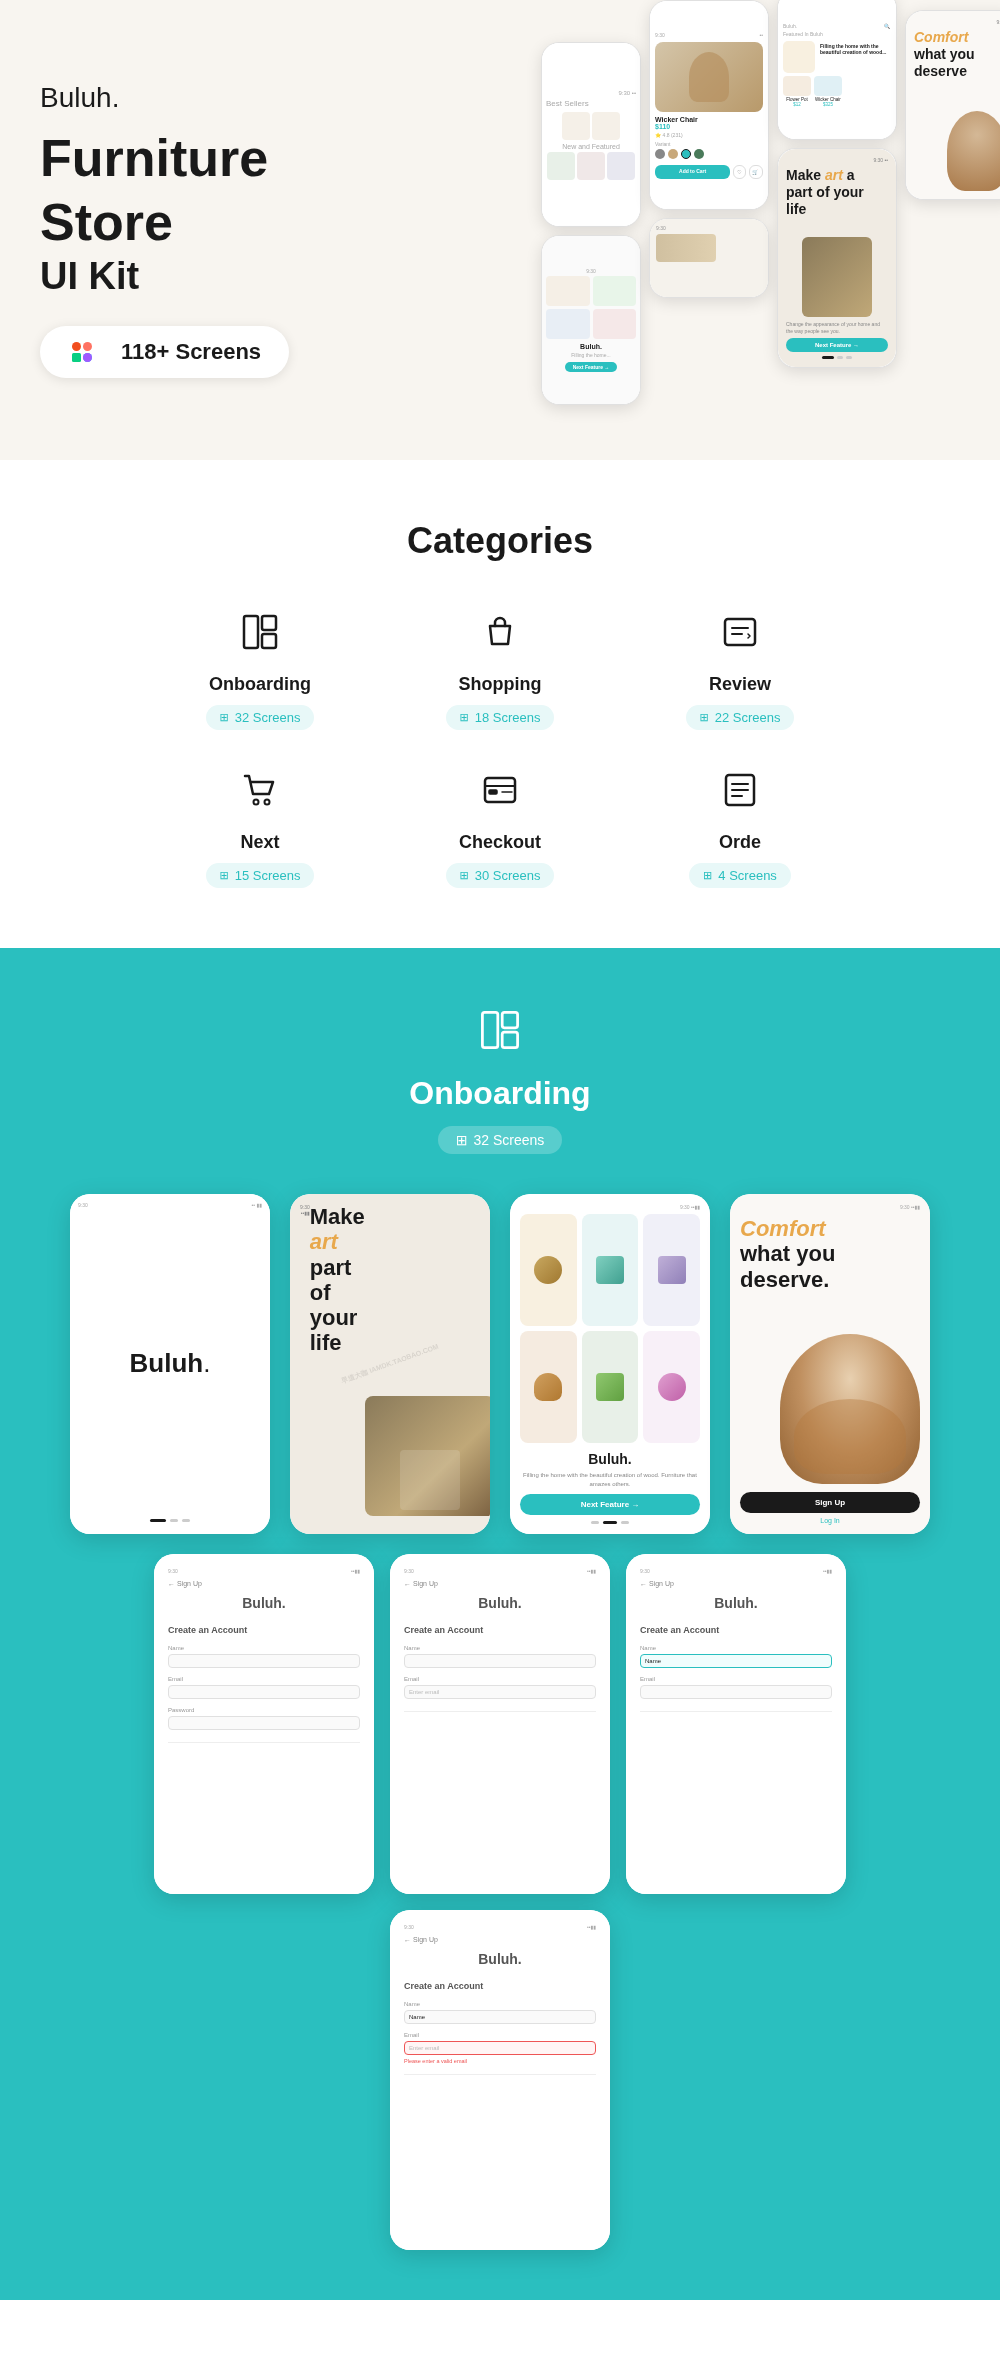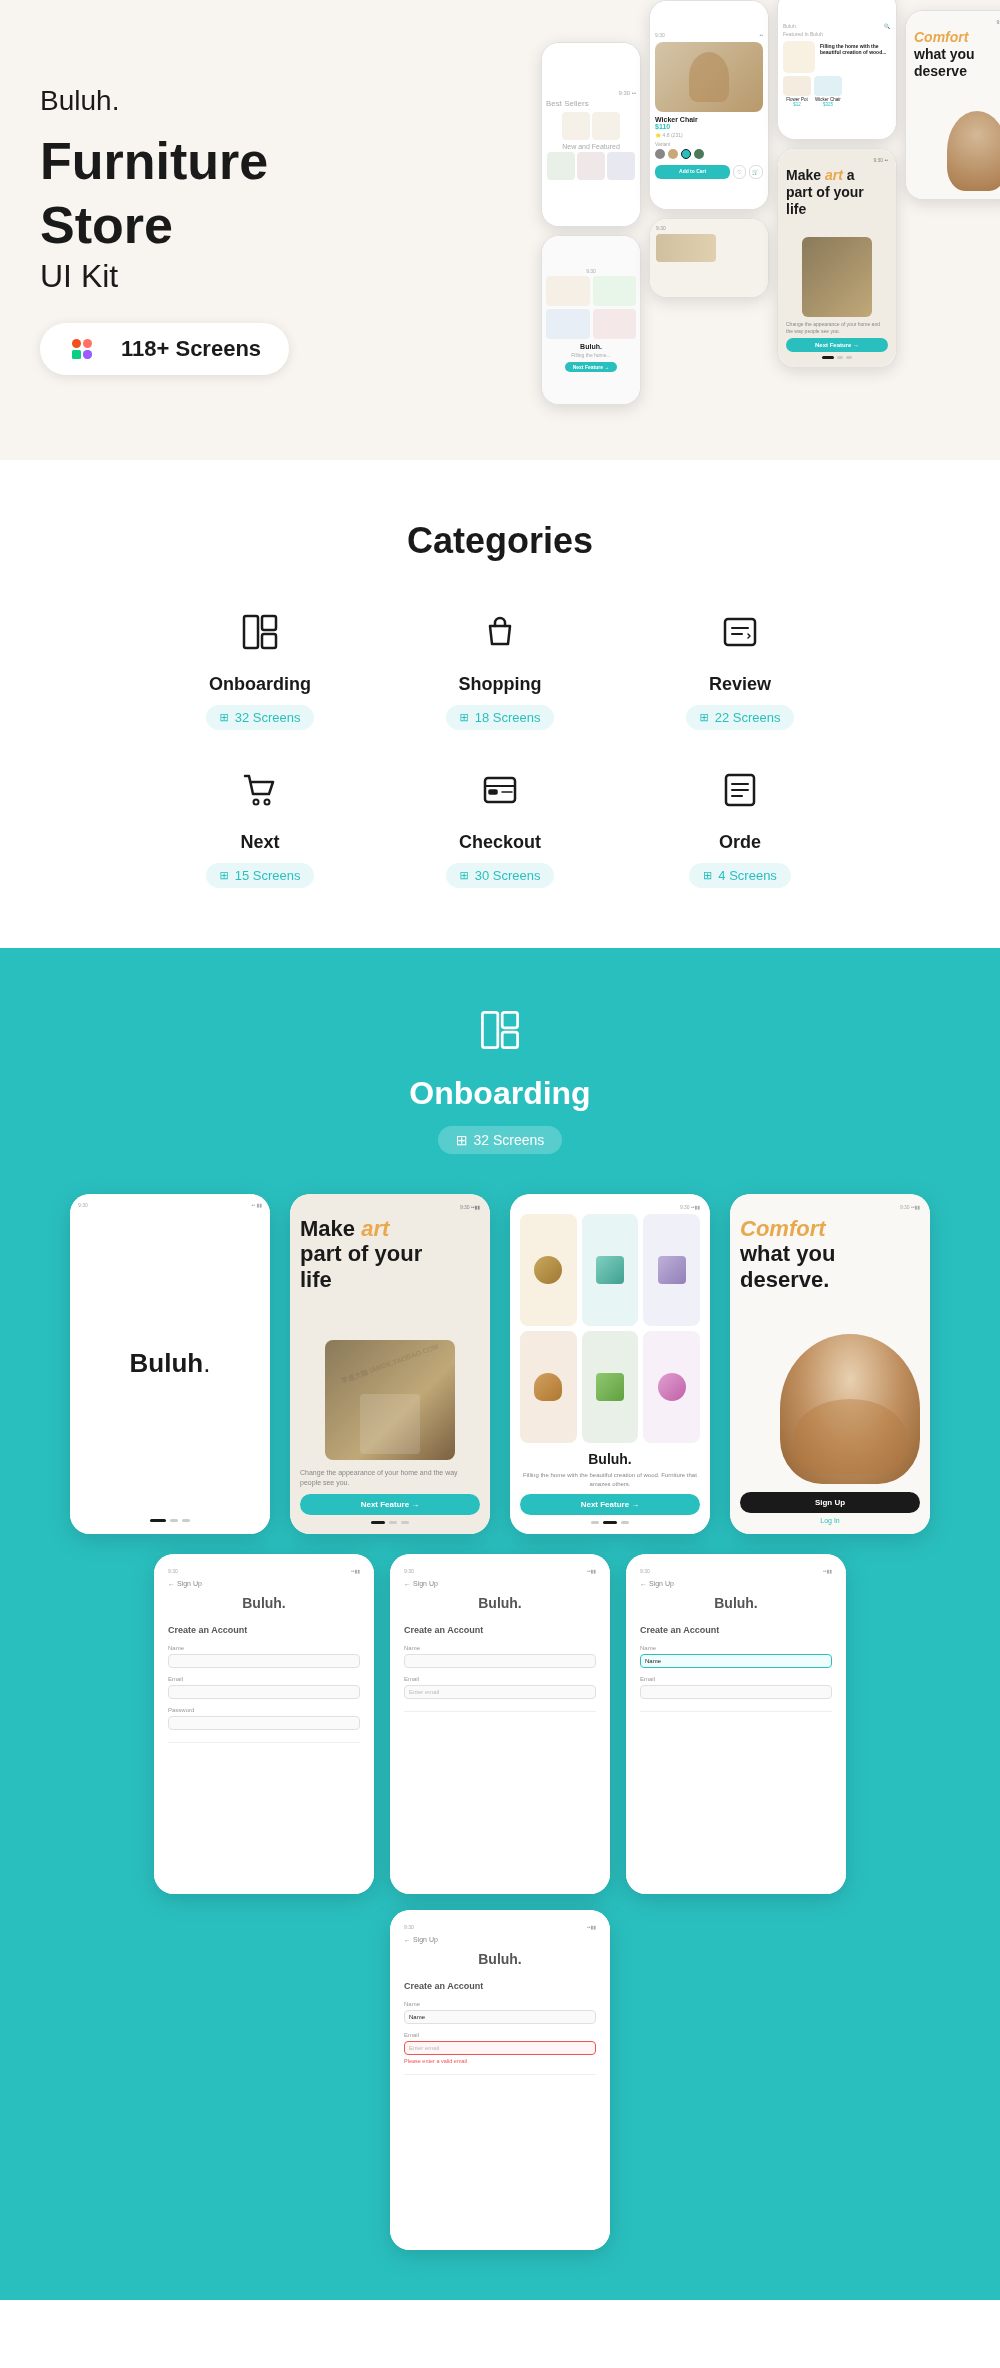--- a/index.html
+++ b/index.html
@@ -33,22 +33,22 @@
       margin-bottom: 6px;
     }
     .hero-subtitle {
       font-size: 52px;
       font-weight: 800;
       line-height: 1.1;
       color: #1a1a1a;
       margin-bottom: 4px;
     }
     .hero-sub2 {
-      font-size: 32px;
-      font-weight: 400;
+      font-size: 38px;
+      font-weight: 700;
       color: #1a1a1a;
       margin-bottom: 28px;
     }
     .hero-badge {
       display: inline-flex;
       align-items: center;
       gap: 25px;
       background: #fff;
       border-radius: 50px;
       padding: 12px 28px;
@@ -542,21 +542,21 @@
         </div>
         <div style="display:flex;justify-content:center;gap:4px;width:100%;margin-bottom:4px;">
           <div style="width:16px;height:3px;background:#1a1a1a;border-radius:2px;"></div>
           <div style="width:8px;height:3px;background:#ccc;border-radius:2px;"></div>
           <div style="width:8px;height:3px;background:#ccc;border-radius:2px;"></div>
         </div>
       </div>
     </div>
 
     <div class="screen-card sc-makeart">
-      <div style="background:#f0ebe3;width:100%;height:100%;border-radius:20px;display:flex;flex-direction:column;padding:10px;overflow:hidden;position:relative;">
+      <div style="background:#f0ebe3;width:100%;height:100%;border-radius:20px;display:flex;flex-direction:row;padding:10px;overflow:hidden;position:relative;">
         <div style="font-size:5px;color:#888;text-align:right;margin-bottom:6px;">9:30 ••▮▮</div>
         <div style="font-size:22px;font-weight:800;color:#1a1a1a;line-height:1.15;">Make <span style="color:#e8a84c;font-style:italic;">art</span><br>part of your<br>life</div>
         <div style="flex:1;display:flex;align-items:flex-end;justify-content:center;padding-bottom:8px;">
           <div style="width:130px;height:120px;background:linear-gradient(135deg,#8a7a5a 0%,#c0a878 60%,#7a6040 100%);border-radius:8px;display:flex;align-items:flex-end;justify-content:center;padding-bottom:6px;">
             <div style="width:60px;height:60px;background:rgba(255,255,255,0.15);border-radius:4px;"></div>
           </div>
         </div>
         <div style="font-size:7px;color:#888;line-height:1.4;margin-bottom:6px;">Change the appearance of your home and the way people see you.</div>
         <div style="background:#2abfbf;color:#fff;border-radius:16px;padding:6px 16px;font-size:8px;font-weight:600;text-align:center;margin-bottom:6px;">Next Feature →</div>
         <div style="display:flex;justify-content:center;gap:4px;">

